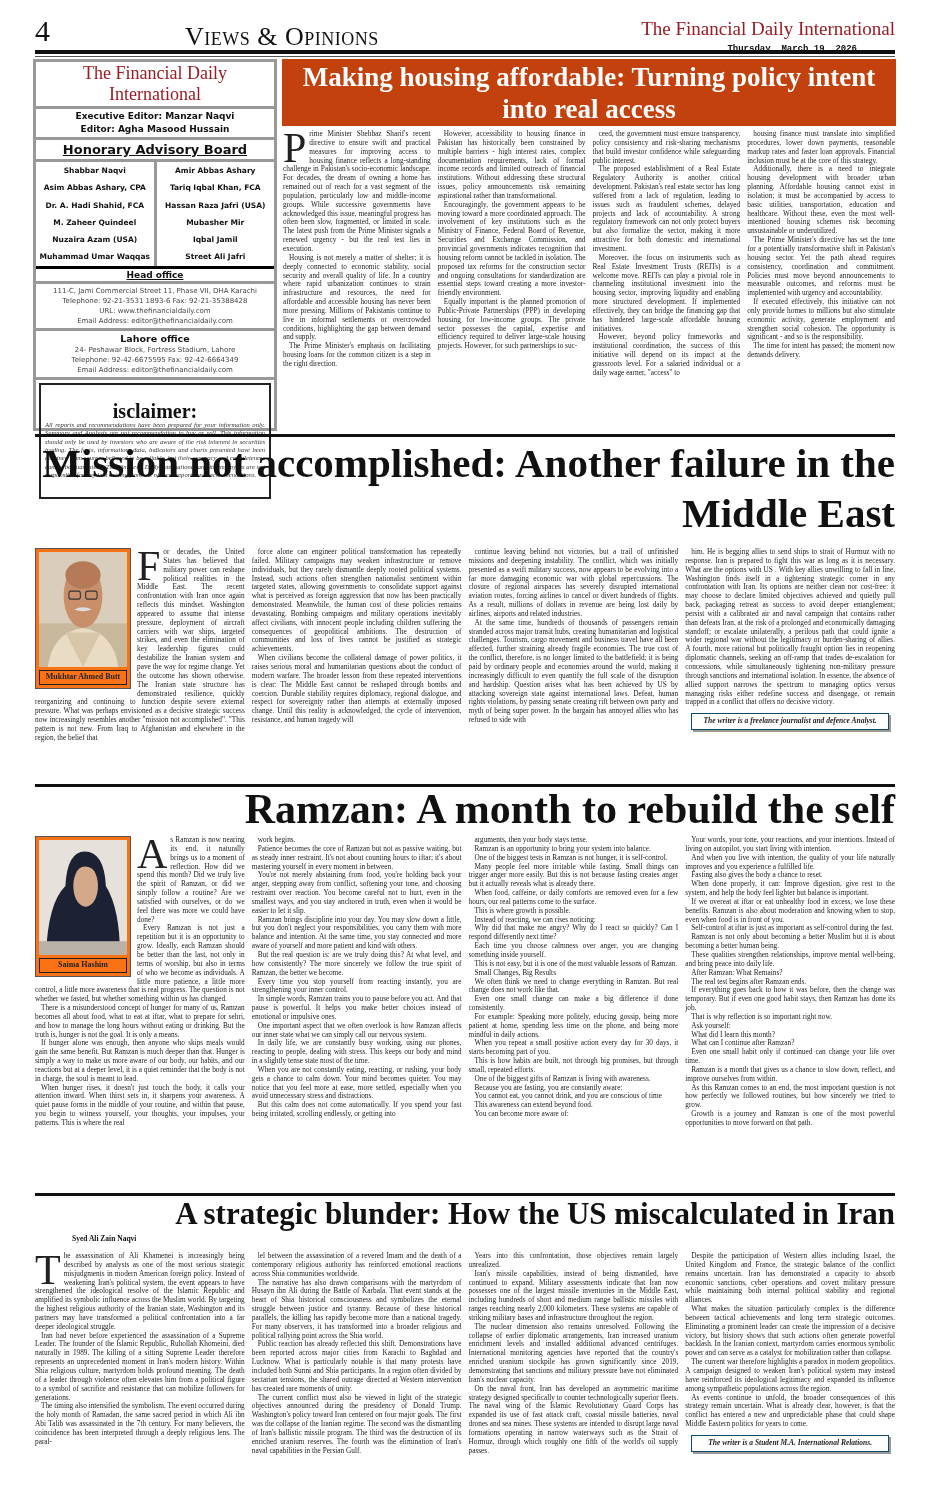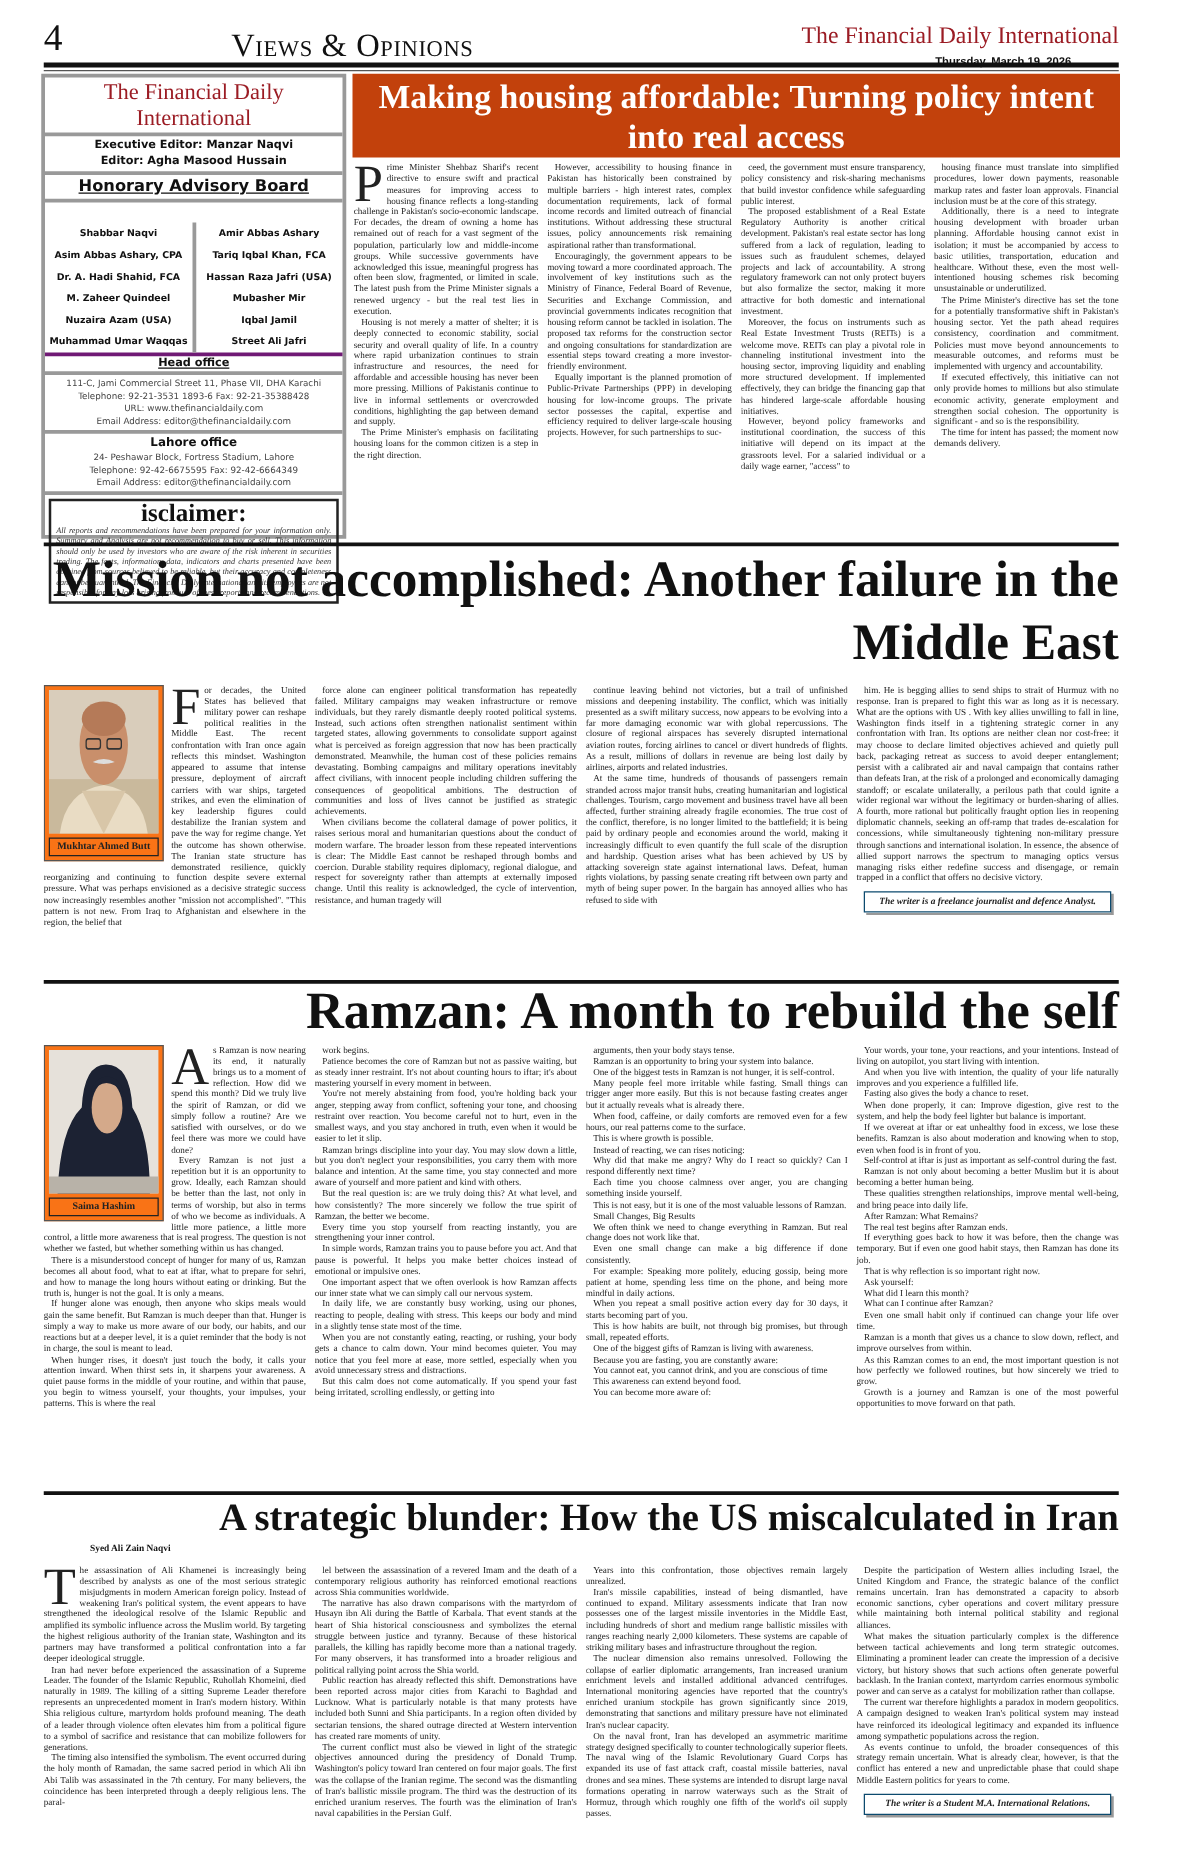--- a/index.html
+++ b/index.html
@@ -3,38 +3,38 @@
 <meta charset="utf-8">
 <style>
   * { box-sizing: border-box; margin: 0; padding: 0; }
   html, body { width: 945px; height: 1494px; background: #fff; overflow: hidden; }
   body { font-family: "Liberation Serif", "DejaVu Serif", serif; color: #111; position: relative; }
 
   .masthead { position: absolute; left: 35px; top: 12px; width: 860px; height: 40px; }
   .page-num { position: absolute; left: 0; top: 2px; font-size: 30px; font-family: "Liberation Serif", serif; }
   .section-title { position: absolute; left: 150px; top: 10px; font-size: 26px; font-variant: small-caps; letter-spacing: 0.5px; }
   .brand { position: absolute; right: 0; top: 6px; font-size: 19px; color: #9b1c24; font-family: "Liberation Serif", serif; }
-  .dateline { position: absolute; right: 38px; top: 32px; font-size: 9px; font-weight: bold; font-family: Liberation Sans, sans-serif; }
+  .dateline { position: absolute; right: 38px; top: 32px; font-size: 9px; font-weight: bold; font-family: Liberation Mono, monospace; }
   .rule-thick { position: absolute; left: 35px; top: 50px; width: 860px; height: 4px; background: #111; }
   .rule-thin { position: absolute; left: 35px; top: 56px; width: 860px; height: 1px; background: #555; }
 
   
   .sidebar { position: absolute; left: 33px; top: 59px; width: 244px; height: 372px; border: 3px solid #999; background: #fff; }
   .sb-box { border-bottom: 3px solid #999; text-align: center; }
   .sb-brand { color: #9b1c24; font-size: 18px; padding: 1px 0; }
   .sb-editors { font-family: "DejaVu Sans", sans-serif; font-weight: bold; font-size: 9px; line-height: 13px; padding: 1px 0; }
   .sb-board-title { font-family: "DejaVu Sans", sans-serif; font-weight: bold; font-size: 13px; text-decoration: underline; padding: 2px 0; }
-  .sb-board { display: flex; border-bottom: 3px solid #701a75; margin-top: 16px; }
+  .sb-board { display: flex; border-bottom: 3px solid #000000; }
   .sb-col { flex: 1; font-family: "DejaVu Sans", sans-serif; font-weight: bold; font-size: 7.5px; text-align: center; }
   .sb-col:first-child { border-right: 3px solid #999; }
   .sb-col div { height: 17.3px; line-height: 17.3px; white-space: nowrap; }
   .sb-office-title { font-family: "DejaVu Sans", sans-serif; font-weight: bold; font-size: 9px; text-decoration: underline; border-bottom: 3px solid #999; text-align: center; padding: 1px 0; }
   .sb-office { font-family: "DejaVu Sans", sans-serif; font-size: 7px; line-height: 10px; text-align: center; color: #444; border-bottom: 3px solid #999; padding: 2px 2px; }
   .sb-office .lh { font-weight: bold; font-size: 9.5px; color: #111; line-height: 12px; }
-  .disclaimer { margin: 3px; border: 2px solid #222; padding: 1px 4px; }
+  .disclaimer { margin: 3px; border: 2px solid #222; padding: 17px 4px; }
   .disc-title { text-align: center; font-weight: bold; font-size: 20px; line-height: 19px; }
   .disc-text { font-style: italic; font-size: 6.6px; line-height: 8.4px; text-align: justify; color: #333; }
 
   
   .a1-head { position: absolute; left: 282px; top: 59px; width: 614px; height: 67px; background: #c2410c; color: #fff; text-align: center; font-weight: bold; font-size: 27px; line-height: 32px; padding-top: 2px; }
   .cols { position: absolute; display: flex; gap: 7px; }
   .col { flex: 1; font-size: 7.3px; line-height: 8.85px; text-align: justify; color: #222; overflow: hidden; }
   .col p { text-indent: 6px; }
   .dropcap { float: left; font-size: 42px; line-height: 34px; padding-right: 3px; margin-top: 1px; }
 

